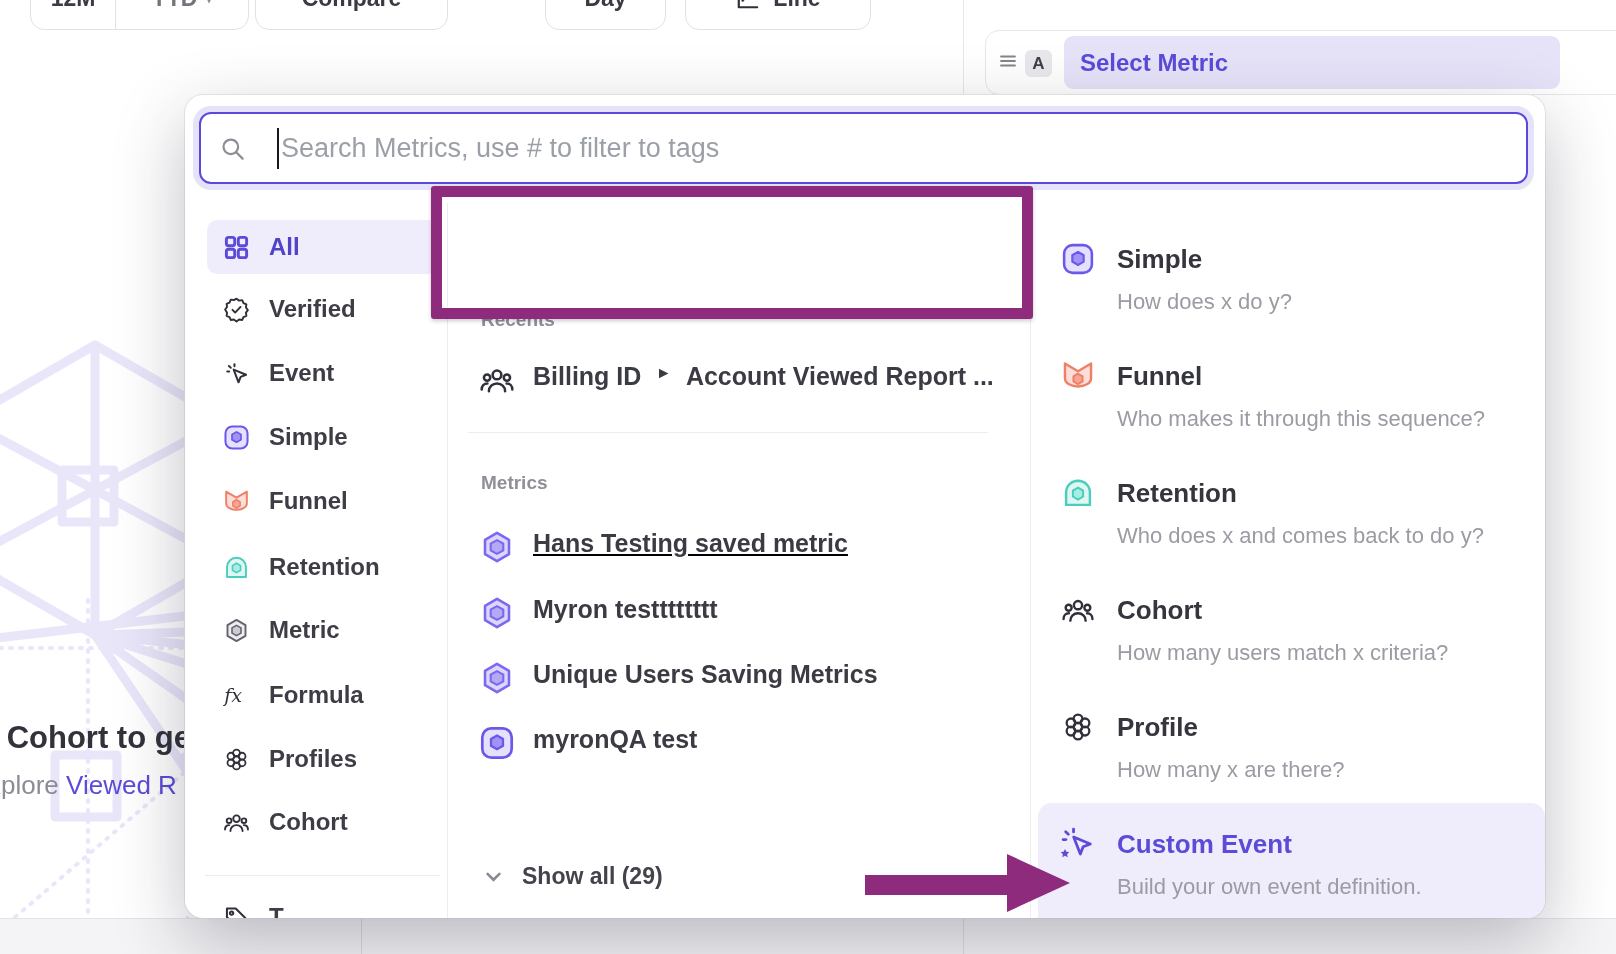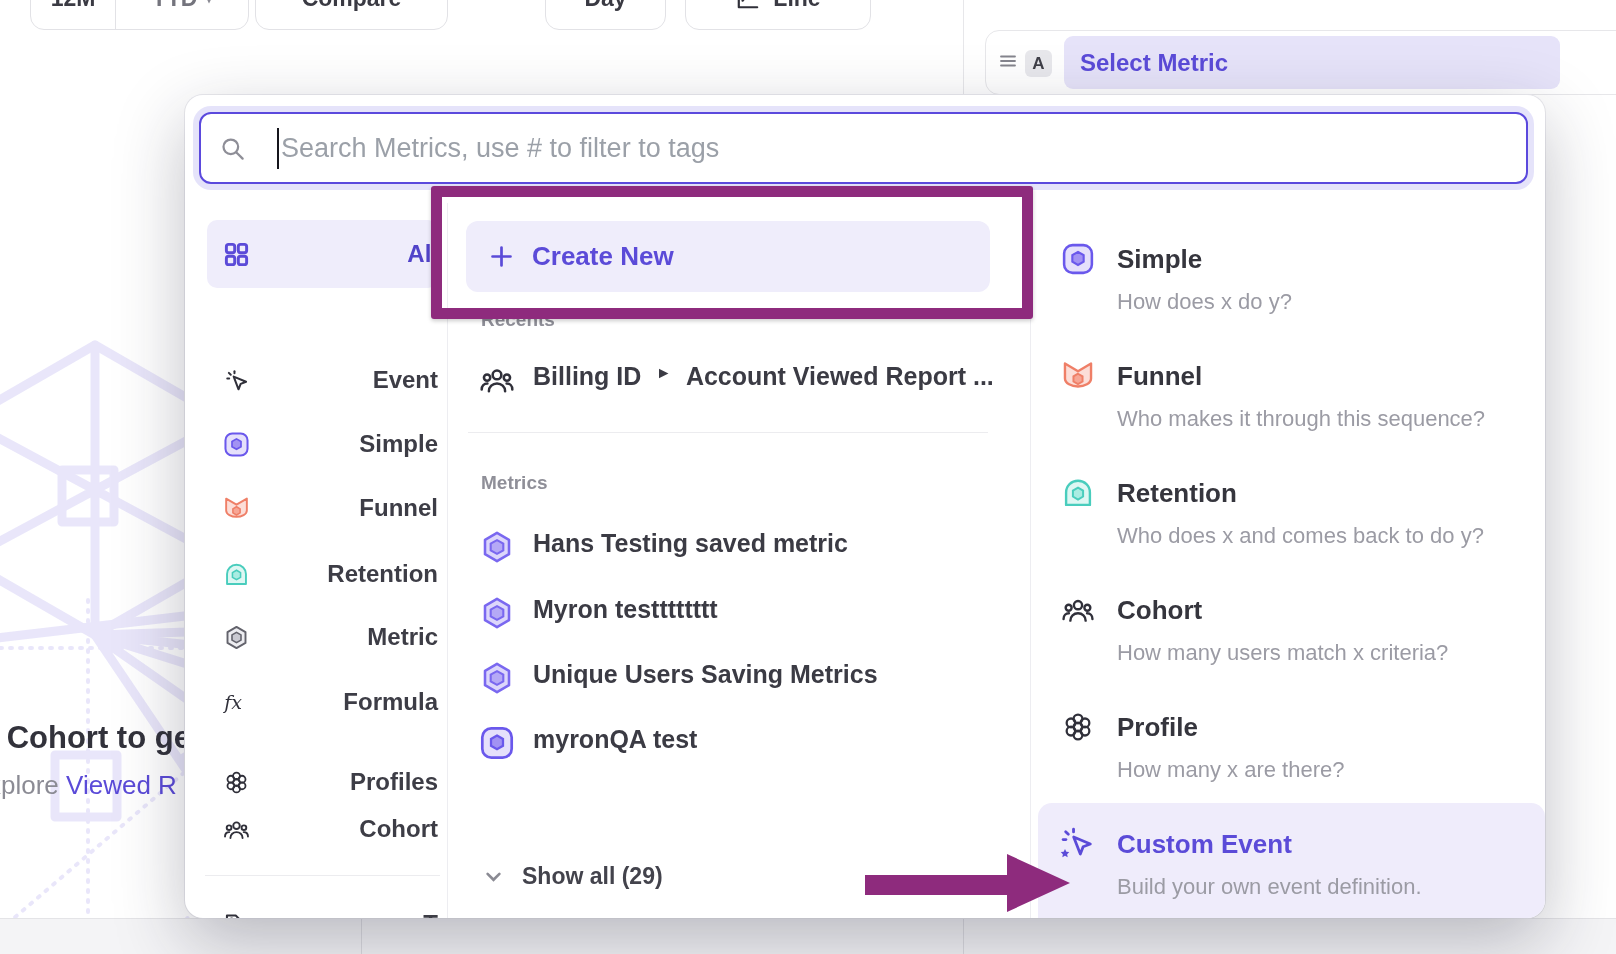--- a/index.html
+++ b/index.html
@@ -43,22 +43,22 @@
           box-shadow:0 0 0 6px rgba(95,78,224,.16);box-sizing:border-box;background:#fff;}
   .search-icon{position:absolute;left:18px;top:21px;width:27px;height:27px;}
   .search input{position:absolute;left:0;top:0;width:100%;height:100%;border:none;outline:none;background:transparent;
           font-family:"Liberation Sans",sans-serif;font-size:27px;color:#3a3a43;padding:0 20px 0 80px;box-sizing:border-box;}
   .search input::placeholder{color:#9ba0a8;}
   .text-cursor{position:absolute;left:76px;top:14px;width:2px;height:41px;background:#15151c;}
 
   .vdiv{position:absolute;top:108px;bottom:0;width:1px;background:#ededf1;}
 
   
-  .cat{position:absolute;left:22px;width:231px;height:68px;display:flex;align-items:center;gap:5px;
-       padding-left:16px;box-sizing:border-box;border-radius:10px;justify-content:space-between;}
+  .cat{position:absolute;left:22px;width:231px;height:54px;display:flex;align-items:center;gap:19px;
+       padding-left:16px;box-sizing:border-box;border-radius:10px;}
   .cat.sel{background:#efedfb;}
   .cicon{width:27px;height:27px;flex:0 0 27px;}
   .clabel{font-size:24px;font-weight:600;color:#3d3d46;}
   .cat.sel .clabel{color:#5143c9;}
 
   
   .create-btn{position:absolute;left:281px;top:126px;width:524px;height:71px;background:#efedfb;border-radius:12px;
        display:flex;align-items:center;gap:17px;padding-left:22px;box-sizing:border-box;}
   .create-btn .plus{width:27px;height:27px;}
   .create-btn .clbl{font-size:26px;font-weight:700;color:#5b4bd8;}
@@ -172,20 +172,27 @@
 
     <div class="cat sel" style="top:125px;">
       <svg class="cicon" viewBox="0 0 24 24" fill="none" stroke="#5b4bd8" stroke-width="2.6">
         <rect x="3" y="3" width="7.4" height="7.4" rx="2"></rect>
           <rect x="13.6" y="3" width="7.4" height="7.4" rx="2"></rect>
         <rect x="3" y="13.6" width="7.4" height="7.4" rx="2"></rect>
           <rect x="13.6" y="13.6" width="7.4" height="7.4" rx="2"></rect>
       </svg>
       <span class="clabel">All</span>
     </div>
+    <div class="cat" style="top:187px;">
+      <svg class="cicon" viewBox="0 0 24 24" fill="none" stroke="#30303a" stroke-width="1.7" stroke-linejoin="round">
+        <path d="M12 2.4l2.3 1.7 2.8-.4 1.1 2.6 2.6 1.1-.4 2.8 1.7 2.3-1.7 2.3.4 2.8-2.6 1.1-1.1 2.6-2.8-.4-2.3 1.7-2.3-1.7-2.8.4-1.1-2.6-2.6-1.1.4-2.8L1.9 12l1.7-2.3-.4-2.8 2.6-1.1 1.1-2.6 2.8.4z"></path>
+        <path d="M8.4 12.3l2.4 2.4 4.8-5" stroke-linecap="round"></path>
+      </svg>
+      <span class="clabel">Verified</span>
+    </div>
     <div class="cat" style="top:251px;">
       <svg class="cicon" viewBox="0 0 24 24" fill="none" stroke="#30303a" stroke-width="1.8" stroke-linecap="round" stroke-linejoin="round">
         <path d="M9.5 8.5l11 4.6-4.8 1.9-1.9 4.8-4.3-11.3z"></path>
           <path d="M5.2 5.2l1.7 1.7"></path>
           <path d="M3.8 10.2h1.7"></path>
           <path d="M10.2 3.8v1.7"></path>
       </svg>
       <span class="clabel">Event</span>
     </div>
     <div class="cat" style="top:315px;">
@@ -215,21 +222,21 @@
         <path d="M12 7.4l4 2.3v4.6l-4 2.3-4-2.3V9.7z" fill="#cacad2" stroke="#63636c" stroke-width="1.4"></path>
       </svg>
       <span class="clabel">Metric</span>
     </div>
     <div class="cat" style="top:573px;">
       <svg class="cicon" viewBox="0 0 24 24">
         <text x="1" y="18" font-family="DejaVu Serif, serif" font-style="italic" font-size="17" fill="#30303a">fx</text>
       </svg>
       <span class="clabel">Formula</span>
     </div>
-    <div class="cat" style="top:653px;">
+    <div class="cat" style="top:637px;">
       <svg class="cicon" viewBox="0 0 24 24" fill="none" stroke="#30303a" stroke-width="1.6">
         <circle cx="12" cy="12" r="3.1"></circle>
           <circle cx="12" cy="6.3" r="3.1"></circle>
           <circle cx="16.9" cy="9.1" r="3.1"></circle>
         <circle cx="16.9" cy="14.9" r="3.1"></circle>
           <circle cx="12" cy="17.7" r="3.1"></circle>
           <circle cx="7.1" cy="14.9" r="3.1"></circle>
           <circle cx="7.1" cy="9.1" r="3.1"></circle>
       </svg>
       <span class="clabel">Profiles</span>
@@ -247,26 +254,20 @@
     </div>
     <div style="position:absolute;left:20px;top:780px;width:235px;height:1px;background:#ececef;"></div>
     <div class="cat" style="top:795px;">
       <svg class="cicon" viewBox="0 0 24 24" fill="none" stroke="#30303a" stroke-width="1.8">
         <path d="M3.5 11.8V4h7.8l8.7 8.7-7.8 7.8z" stroke-linejoin="round"></path>
           <circle cx="7.6" cy="8.1" r="1.5"></circle>
       </svg>
       <span class="clabel">T</span>
     </div>
 
-    <div class="create-btn">
-      <svg class="plus" viewBox="0 0 24 24" fill="none" stroke="#5b4bd8" stroke-width="2.4" stroke-linecap="round">
-        <path d="M12 4v16M4 12h16"></path>
-      </svg>
-      <span class="clbl">Create New</span>
-    </div>
 
     <div class="sec-label" style="top:214px;">Recents</div>
 
     <div class="mrow" style="top:267px;">
       <svg class="micon" viewBox="0 0 24 24" fill="none" stroke="#30303a" stroke-width="1.7" stroke-linecap="round">
         <circle cx="12" cy="8.6" r="2.9"></circle>
           <path d="M6.6 19.5c0-3 2.4-5.2 5.4-5.2s5.4 2.2 5.4 5.2"></path>
         <circle cx="5.4" cy="10.4" r="2.1"></circle>
           <path d="M1.8 18.3c0-2.4 1.6-4 3.8-4"></path>
         <circle cx="18.6" cy="10.4" r="2.1"></circle>
@@ -274,21 +275,21 @@
       </svg>
       <span class="mlabel">Billing ID</span>
       <span class="mlabel" style="font-size:17px;">▸</span>
       <span class="mlabel">Account Viewed Report ...</span>
     </div>
 
     <div class="mid-divider"></div>
 
     <div class="sec-label" style="top:377px;">Metrics</div>
 
-    <div class="mrow" style="top:434px;">
+    <div class="mrow" style="top:434px;text-decoration:underline;">
       <svg class="micon" viewBox="0 0 24 24">
         <path d="M12 2.6l8 4.6v9.6l-8 4.6-8-4.6V7.2z" fill="#dcd6fb" stroke="#7a68f0" stroke-width="1.7" stroke-linejoin="round"></path>
         <path d="M12 7.4l4.2 2.4v4.4L12 16.6l-4.2-2.4V9.8z" fill="#b5a9f6" stroke="#7a68f0" stroke-width="1.4"></path>
       </svg>
       <span class="mlabel">Hans Testing saved metric</span>
     </div>
     <div class="mrow" style="top:500px;">
       <svg class="micon" viewBox="0 0 24 24">
         <path d="M12 2.6l8 4.6v9.6l-8 4.6-8-4.6V7.2z" fill="#dcd6fb" stroke="#7a68f0" stroke-width="1.7" stroke-linejoin="round"></path>
         <path d="M12 7.4l4.2 2.4v4.4L12 16.6l-4.2-2.4V9.8z" fill="#b5a9f6" stroke="#7a68f0" stroke-width="1.4"></path>

